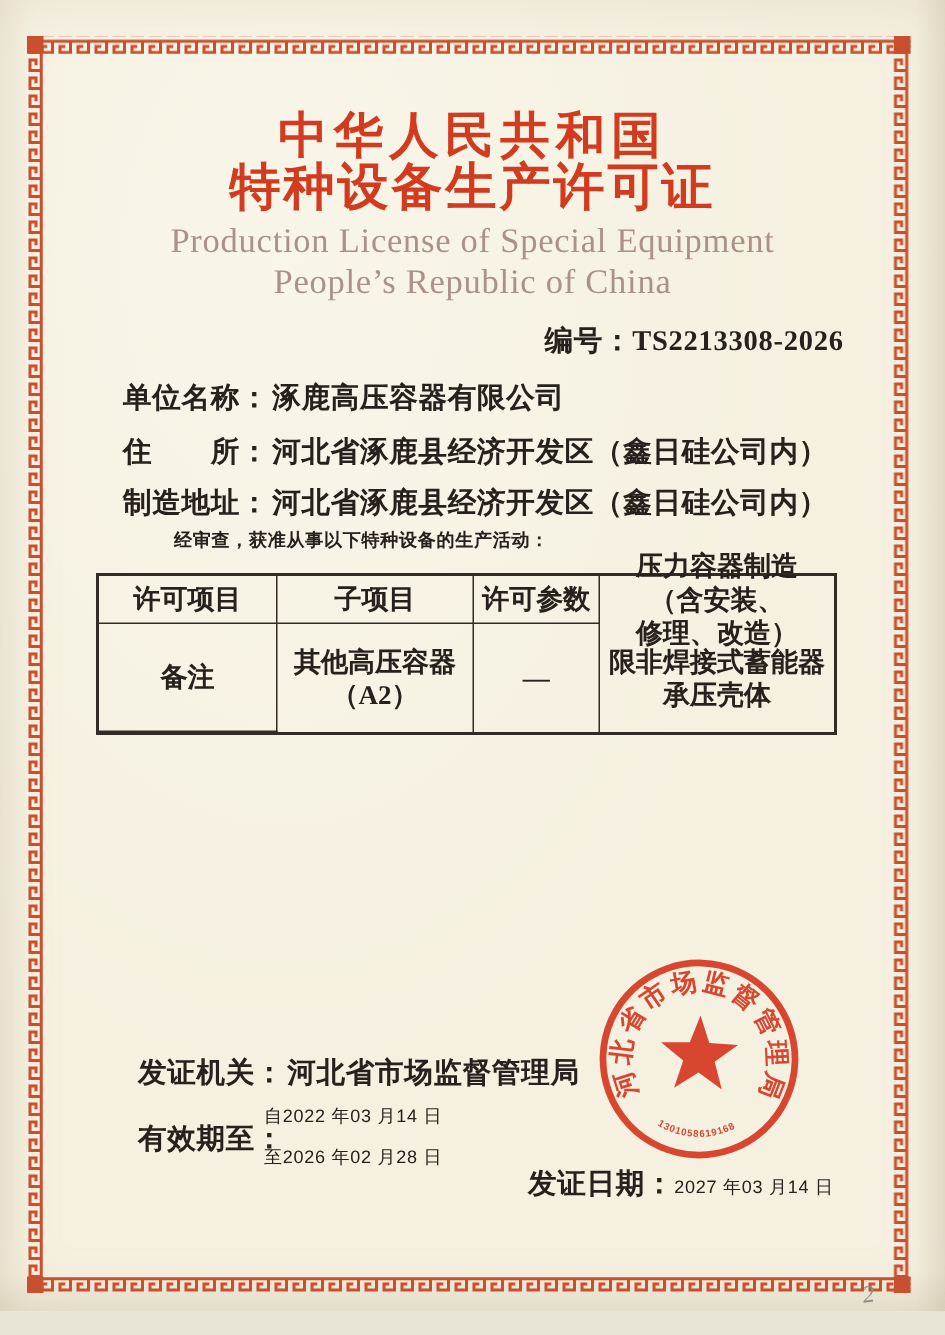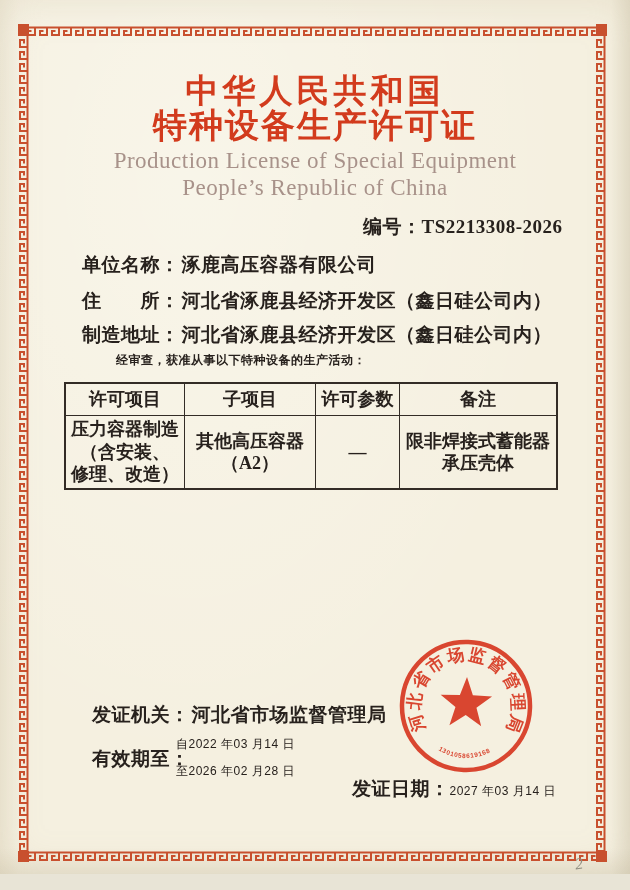--- a/index.html
+++ b/index.html
@@ -103,24 +103,24 @@
   </div>
   <div class="abs field f-mfg">
     <span class="flabel">制造地址：</span><span class="fvalue">河北省涿鹿县经济开发区（鑫日硅公司内）</span>
   </div>
   <div class="abs field f-approve">经审查，获准从事以下特种设备的生产活动：</div>
 
   <div class="abs lic-table">
     <div class="cell hcell">许可项目</div>
     <div class="cell hcell">子项目</div>
     <div class="cell hcell">许可参数</div>
-    <div class="cell hcell">备注</div>
     <div class="cell">压力容器制造
 （含安装、
 修理、改造）</div>
+    <div class="cell hcell">备注</div>
     <div class="cell">其他高压容器
 （A2）</div>
     <div class="cell">—</div>
     <div class="cell">限非焊接式蓄能器
 承压壳体</div>
   </div>
 
   <div class="abs field f-issuer">
     <span class="flabel">发证机关：</span><span class="fvalue">河北省市场监督管理局</span>
   </div>

